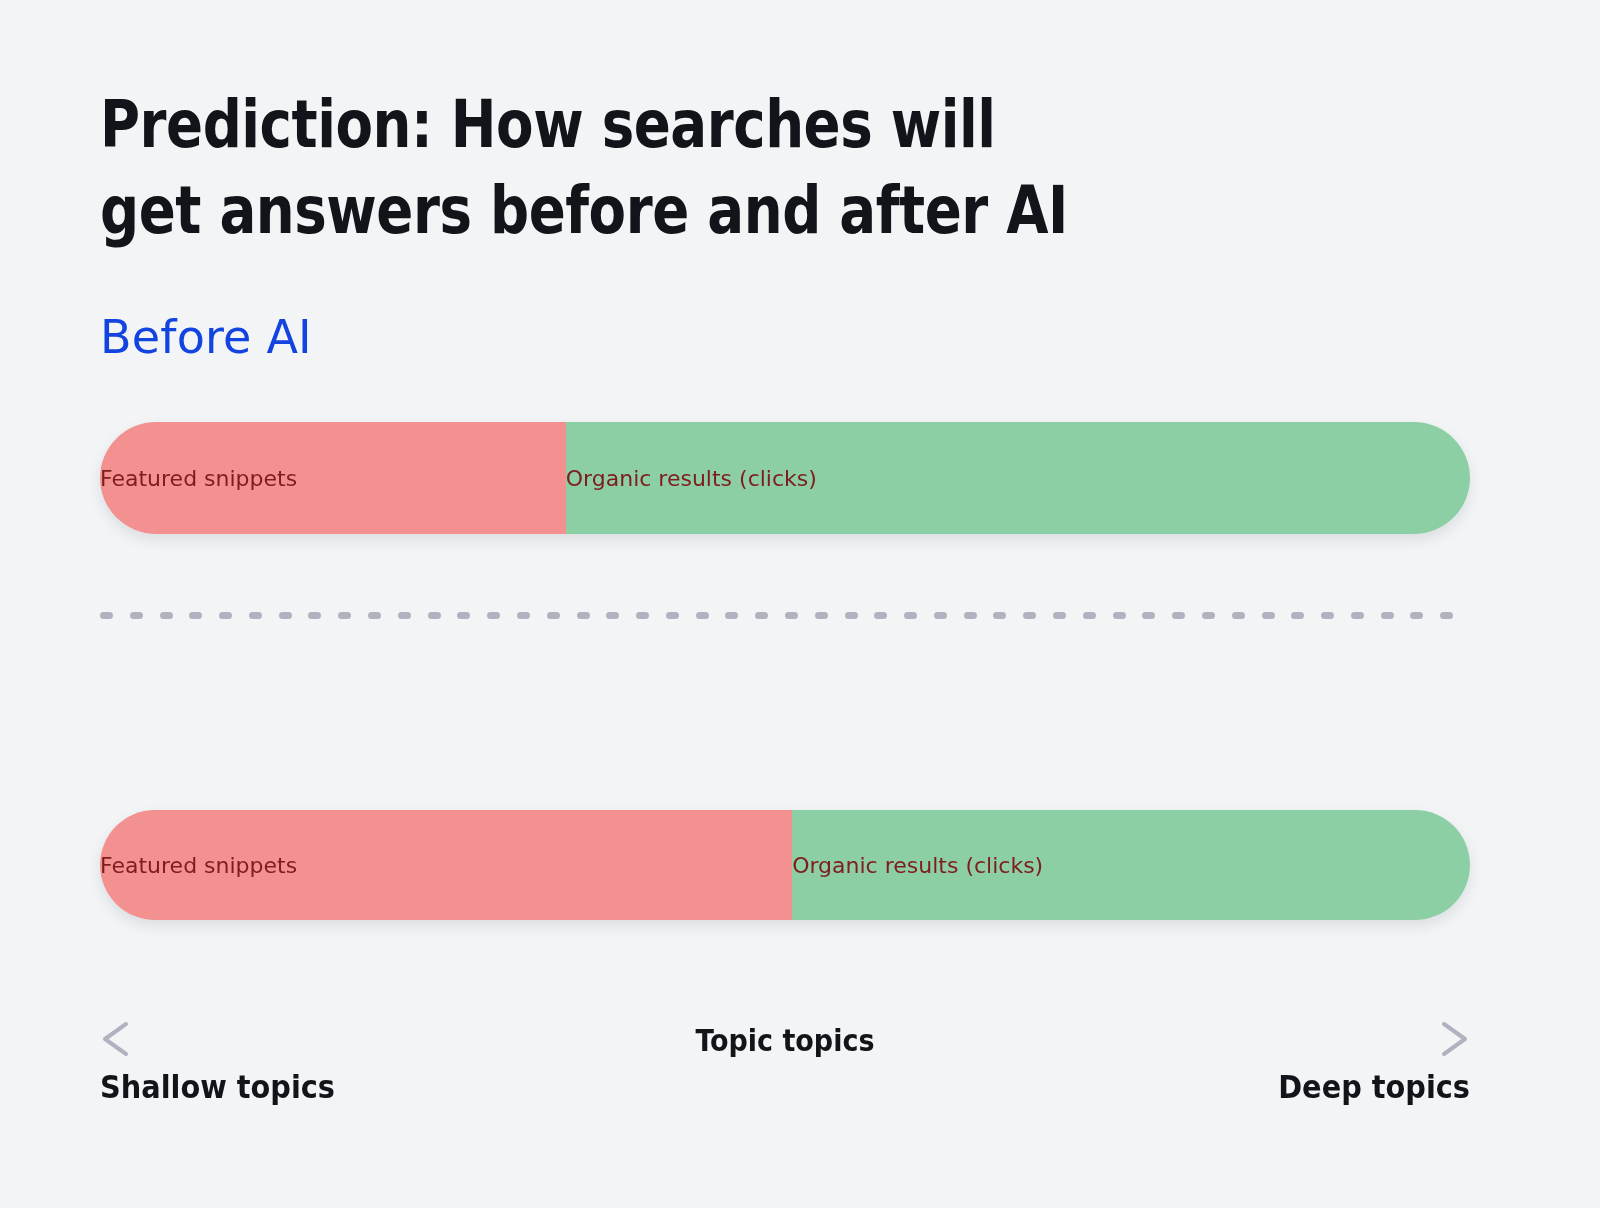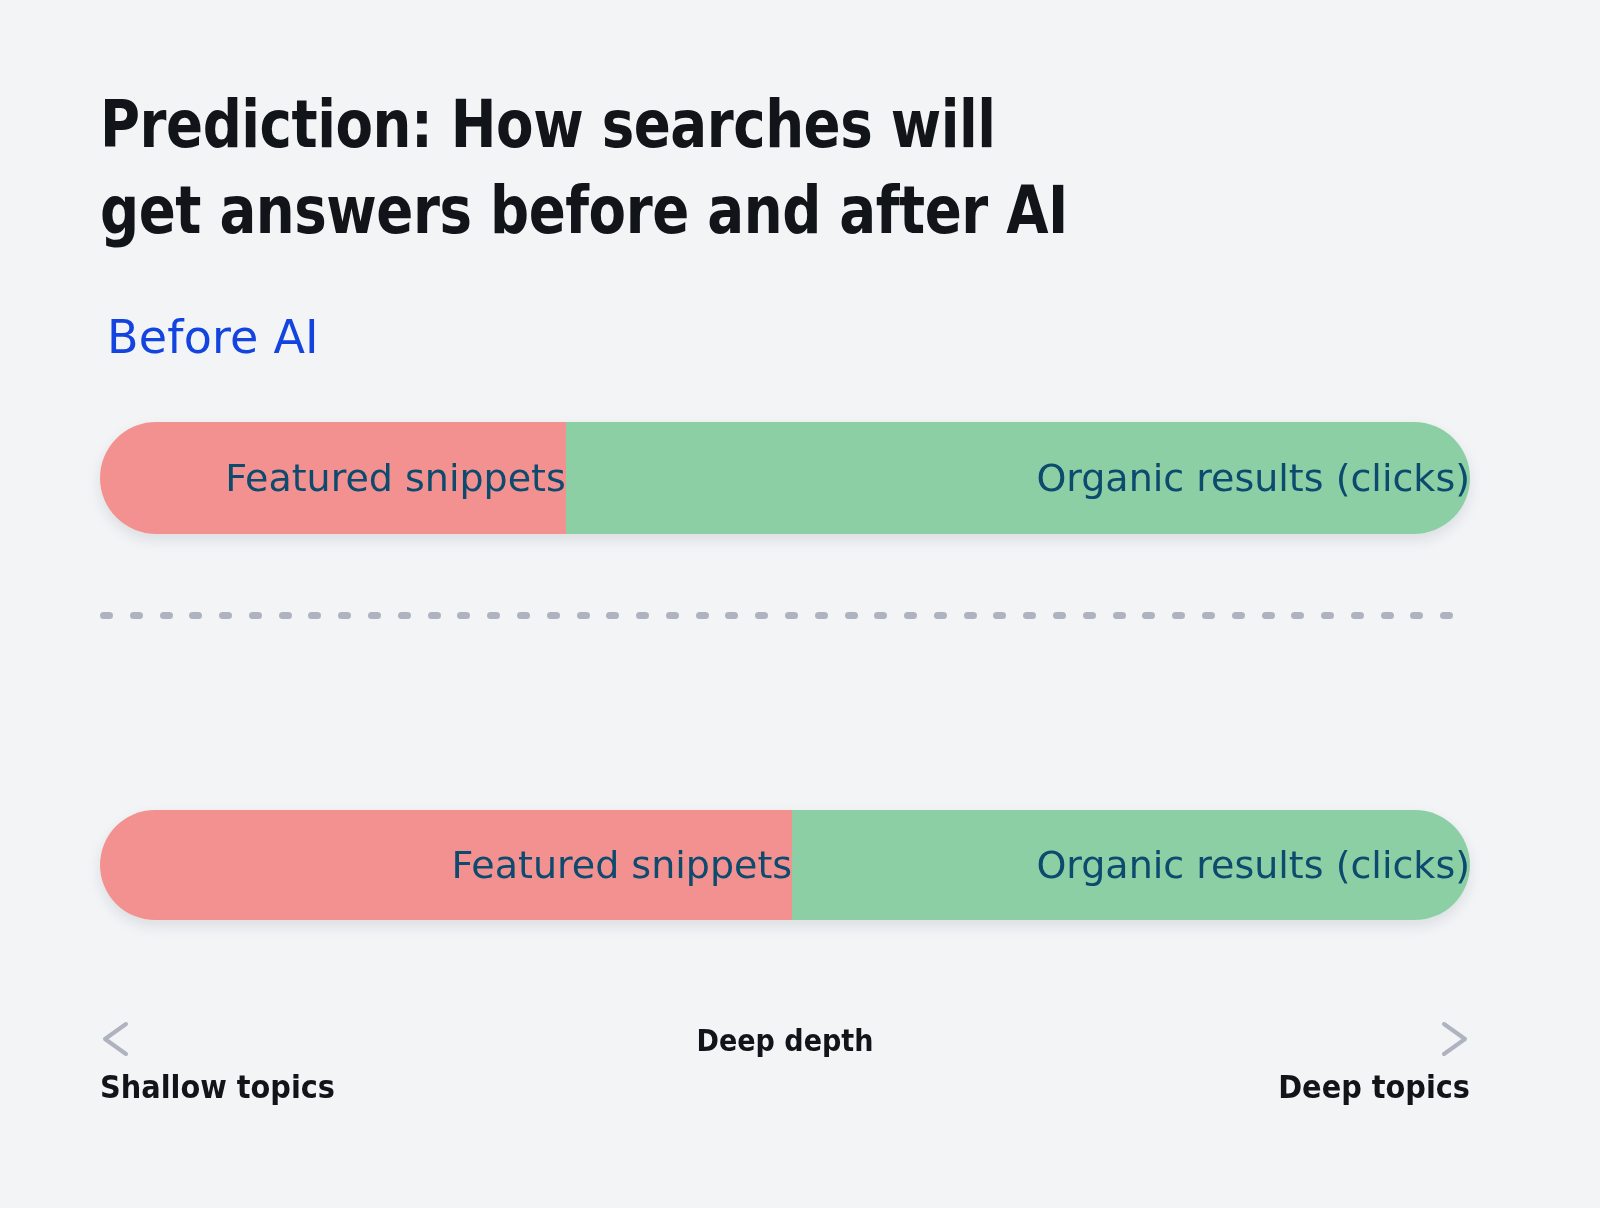--- a/index.html
+++ b/index.html
@@ -41,44 +41,44 @@
   
   .section-label {
     position: absolute;
     left: 100px;
     font-size: 46px;
     font-weight: 400;
     color: #1344e0;
     letter-spacing: 0.2px;
     font-family: "DejaVu Sans", sans-serif;
   }
-  .section-label.before { top: 310px; margin-left: 7px; }
+  .section-label.before { top: 310px; }
   .section-label.after  { top: 698px; }
 
   
   .bar {
     position: absolute;
     left: 100px;
     width: 1370px;
     height: 112px;
     border-radius: 56px;
     overflow: hidden;
     display: flex;
     box-shadow: 0 6px 14px rgba(30,38,56,0.10);
   }
   .bar.before { top: 422px; }
   .bar.after  { top: 810px; height: 110px; border-radius: 55px; }
 
   .seg {
     height: 100%;
     display: flex;
     align-items: center;
-    justify-content: flex-end;
-    font-size: 38px;
-    color: #0c4a6e;
+    justify-content: flex-start;
+    font-size: 22px;
+    color: #7f1d1d;
     font-family: "DejaVu Sans", sans-serif;
     box-sizing: border-box;
     white-space: nowrap;
   }
   .seg-label { pointer-events: none; }
 
   
   .divider {
     position: absolute;
     left: 100px;
@@ -227,19 +227,19 @@
       </defs>
       <g>
         <line x1="6" y1="21" x2="530" y2="21" stroke="url(#fadeL)" stroke-width="4"></line>
         <polyline points="26,6 5,21 26,36" fill="none" stroke="#aeb3bf" stroke-width="4" stroke-linecap="round" stroke-linejoin="round"></polyline>
       </g>
       <g>
         <line x1="840" y1="21" x2="1364" y2="21" stroke="url(#fadeR)" stroke-width="4"></line>
         <polyline points="1344,6 1365,21 1344,36" fill="none" stroke="#aeb3bf" stroke-width="4" stroke-linecap="round" stroke-linejoin="round"></polyline>
       </g>
     </svg>
-    <div class="axis-title"><span>Deep depth</span></div>
+    <div class="axis-title"><span>Topic topics</span></div>
   </div>
 
   <div class="endpoint left">Shallow topics</div>
   <div class="endpoint right">Deep topics</div>
 
 </div>
 
 </body></html>

